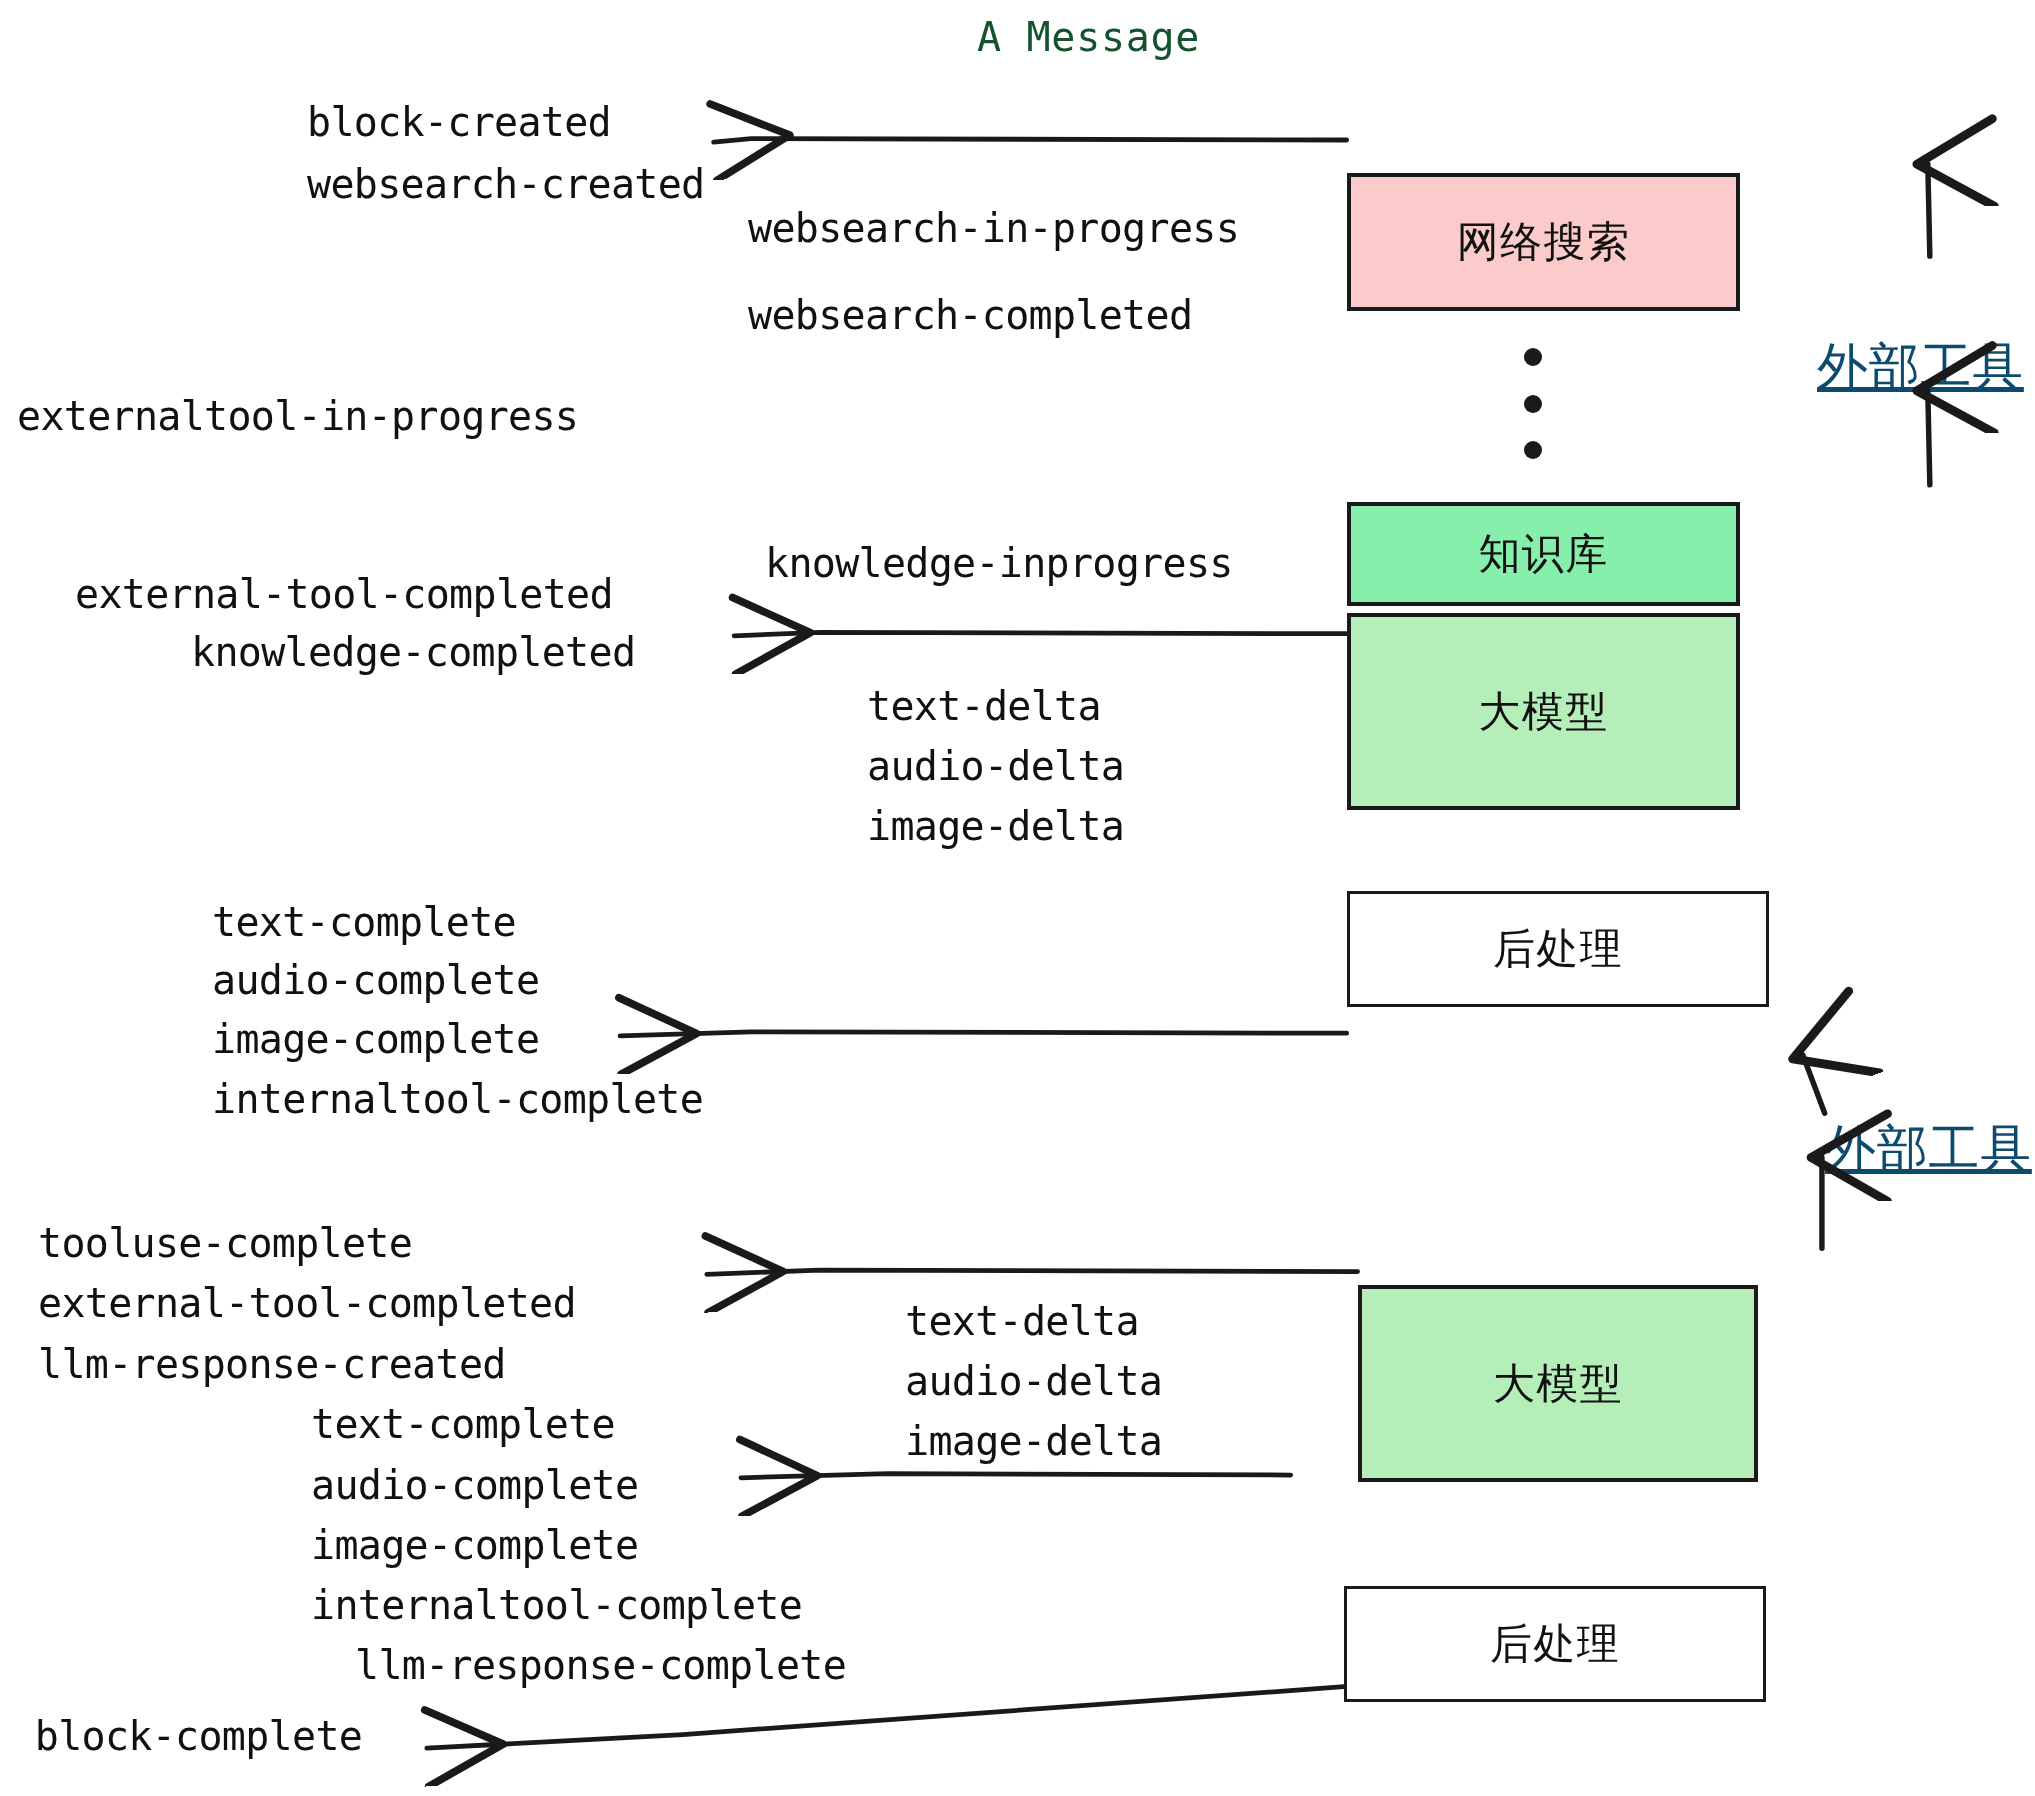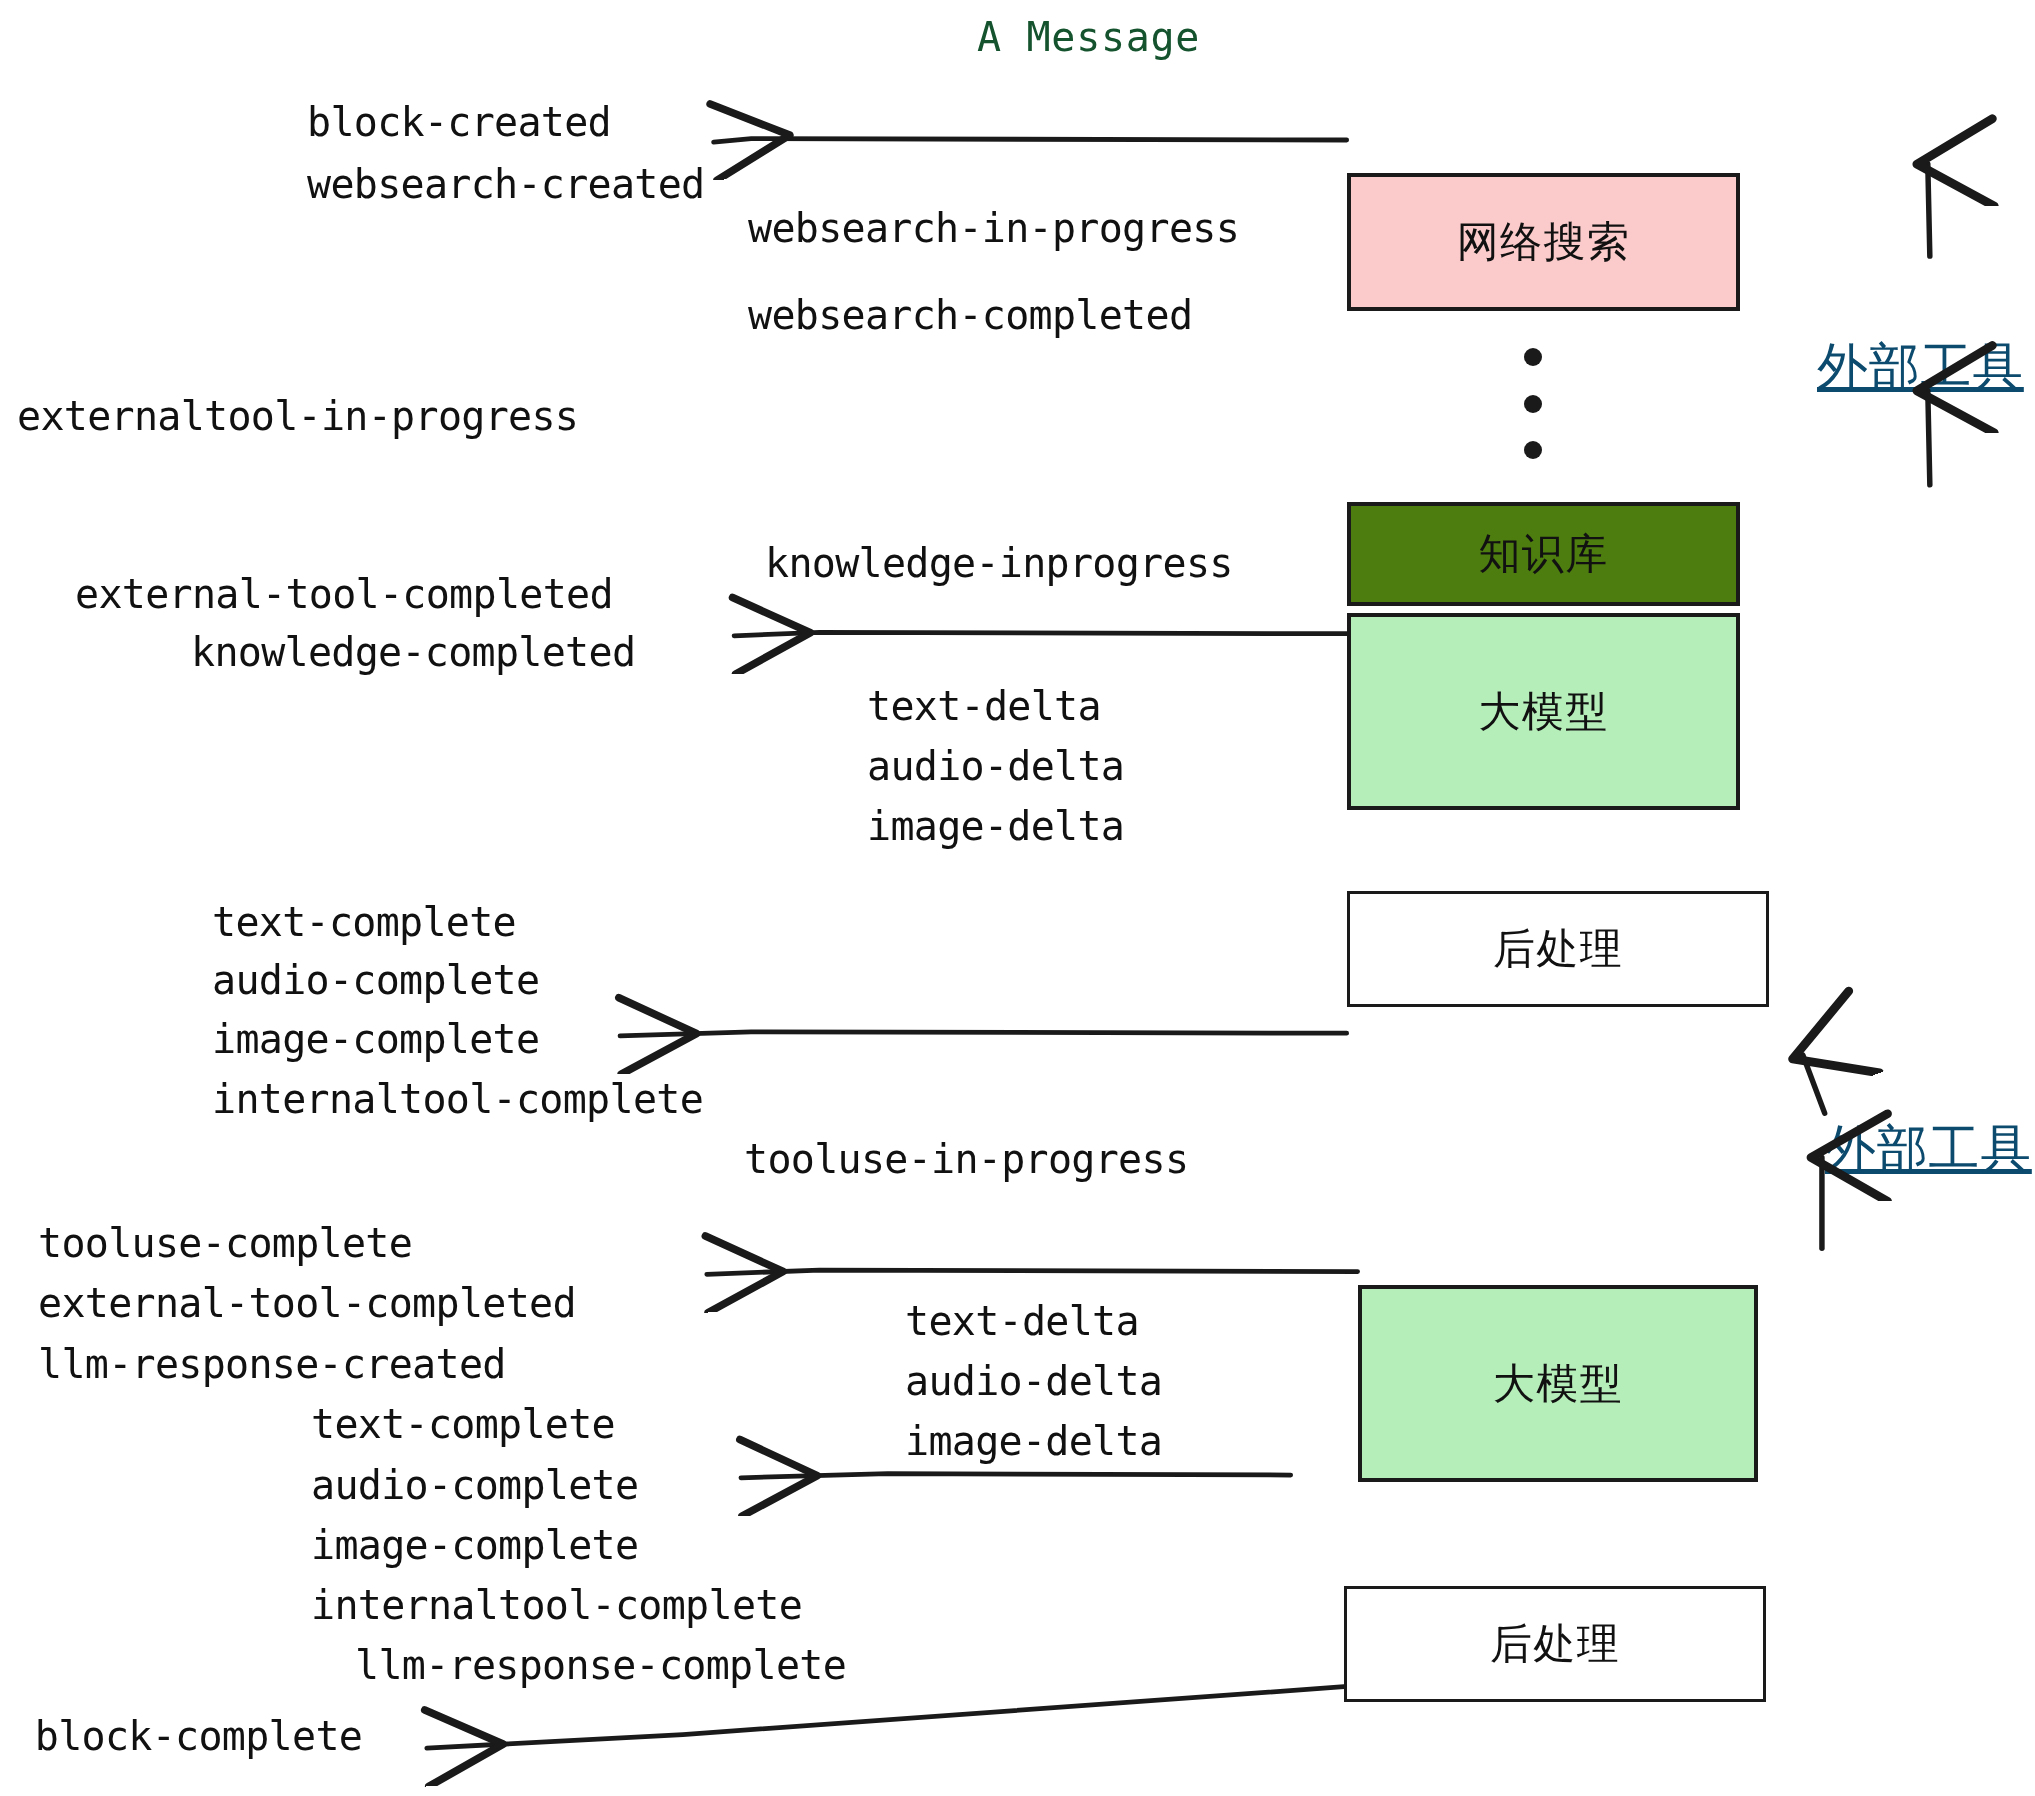--- a/index.html
+++ b/index.html
@@ -106,21 +106,20 @@
   <div class="evt" style="left:867px; top:806px;">image-delta</div>
 
   <div class="evt" style="left:212px; top:902px;">text-complete</div>
 
   <div class="evt" style="left:212px; top:960px;">audio-complete</div>
 
   <div class="evt" style="left:212px; top:1019px;">image-complete</div>
 
   <div class="evt" style="left:212px; top:1079px;">internaltool-complete</div>
 
-  <div class="evt" style="left:744px; top:1139px;">tooluse-in-progress</div>
 
   <div class="evt" style="left:38px; top:1223px;">tooluse-complete</div>
 
   <div class="evt" style="left:38px; top:1283px;">external-tool-completed</div>
 
   <div class="evt" style="left:38px; top:1344px;">llm-response-created</div>
 
   <div class="evt" style="left:905px; top:1301px;">text-delta</div>
 
   <div class="evt" style="left:905px; top:1361px;">audio-delta</div>
@@ -142,21 +141,21 @@
   <div class="node" style="left:1347px; top:173px; width:393px; height:138px; background:#fbcbcb;">
     <span class="node-label">网络搜索</span>
   </div>
 
   <div class="dots">
     <div class="dot" style="left:1524px; top:348px;"></div>
     <div class="dot" style="left:1524px; top:395px;"></div>
     <div class="dot" style="left:1524px; top:441px;"></div>
   </div>
 
-  <div class="node" style="left:1347px; top:502px; width:393px; height:104px; background:#4d7c0f;">
+  <div class="node" style="left:1347px; top:502px; width:393px; height:104px; background:#86efac;">
     <span class="node-label">知识库</span>
   </div>
 
   <div class="node" style="left:1347px; top:613px; width:393px; height:197px; background:#b6eeba;">
     <span class="node-label">大模型</span>
   </div>
 
   <div class="node" style="left:1347px; top:891px; width:422px; height:116px; background:#ffffff; border-width:3.4px;">
     <span class="node-label">后处理</span>
   </div>

